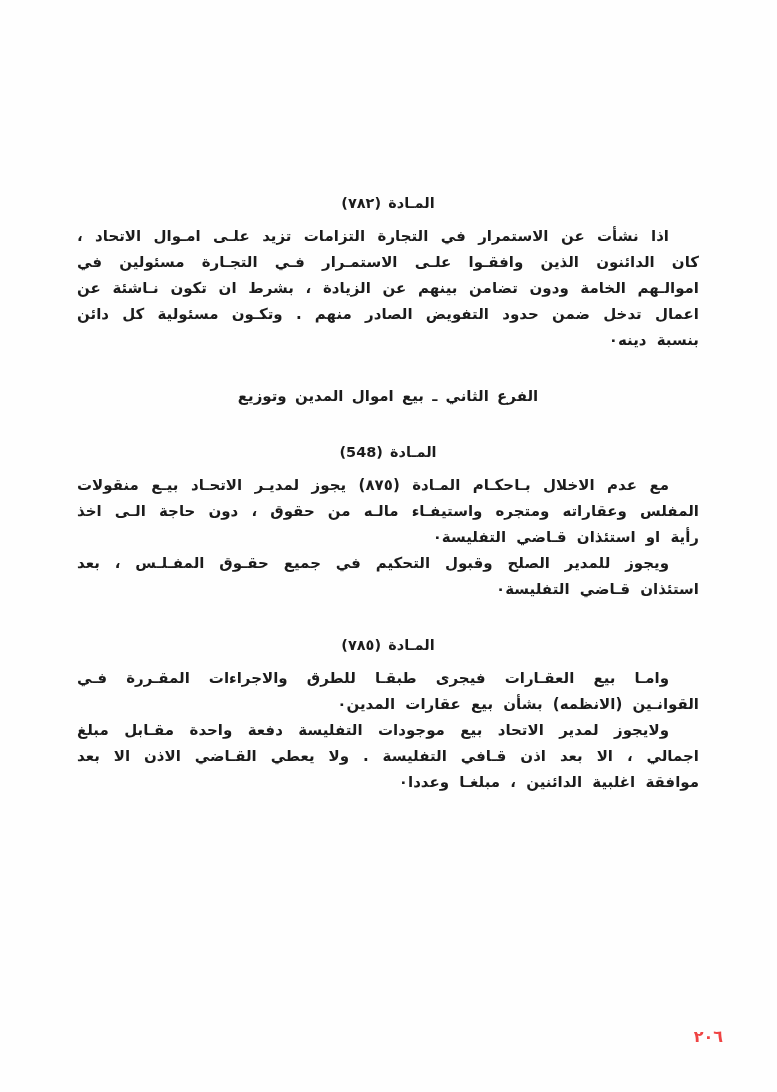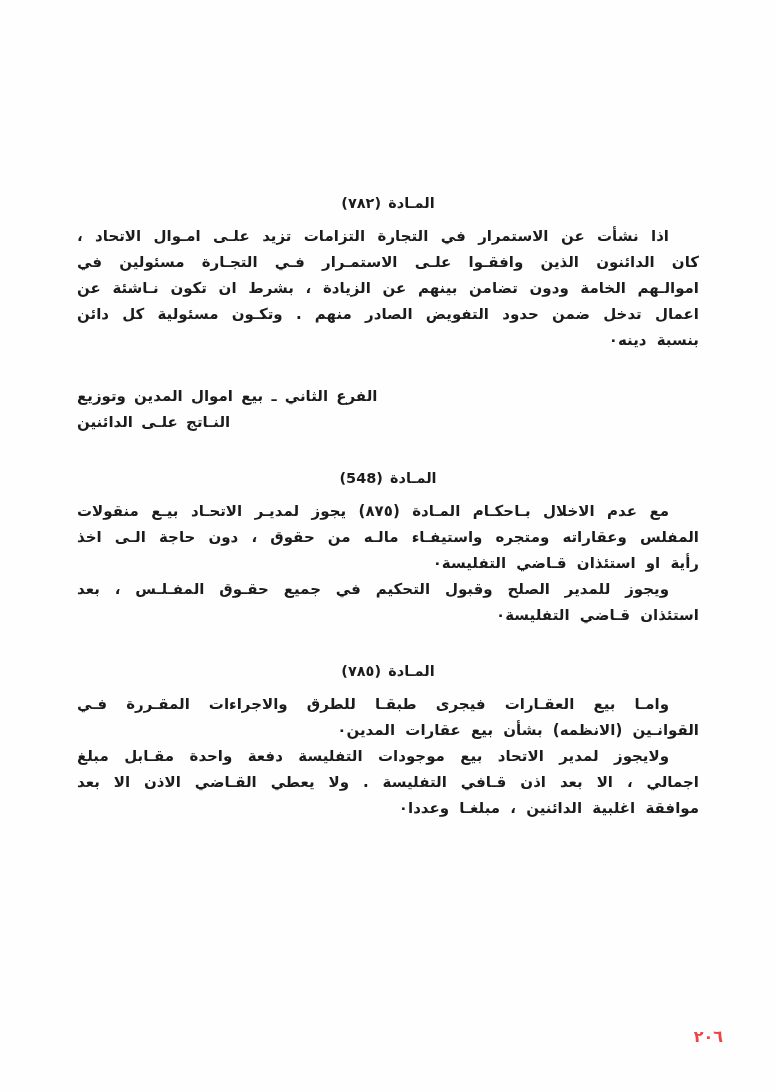--- a/index.html
+++ b/index.html
@@ -35,21 +35,21 @@
     margin: 0 0 7px 0;
     word-spacing: 2px;
   }
   .spacer-top { margin-top: 30px; }
   .para {
     text-indent: 30px;
     margin: 0;
   }
   .section-heading {
     margin: 30px 0 0 0;
-    text-align: left;
+    text-align: center;
     font-weight: bold;
     line-height: 26px;
     word-spacing: 3px;
   }
   .page-number {
     position: absolute;
     bottom: 46px;
     right: 54px;
     direction: rtl;
     font-size: 16px;
@@ -62,21 +62,20 @@
 
 <div class="page">
 
   <div class="content">
 
     <h3 class="article-title">المـادة (٧٨٢)</h3>
     <p class="para">اذا نشأت عن الاستمرار في التجارة التزامات تزيد علـى امـوال الاتحاد ، كان الدائنون الذين وافقـوا علـى الاستمـرار فـي التجـارة مسئولين في اموالـهم الخامة ودون تضامن بينهم عن الزيادة ، بشرط ان تكون نـاشئة عن اعمال تدخل ضمن حدود التفويض الصادر منهم . وتكـون مسئولية كل دائن بنسبة دينه٠</p>
 
     <div class="section-heading">
       <div>الفرع الثاني ـ بيع اموال المدين وتوزيع</div>
-      <div>النـاتج علـى الدائنين</div>
     </div>
 
     <h3 class="article-title spacer-top">المـادة (548)</h3>
     <p class="para">مع عدم الاخلال بـاحكـام المـادة (٨٧٥) يجوز لمديـر الاتحـاد بيـع منقولات المفلس وعقاراته ومتجره واستيفـاء مالـه من حقوق ، دون حاجة الـى اخذ رأية او استئذان قـاضي التفليسة٠</p>
     <p class="para">ويجوز للمدير الصلح وقبول التحكيم في جميع حقـوق المفـلـس ، بعد استئذان قـاضي التفليسة٠</p>
 
 
     <h3 class="article-title spacer-top">المـادة (٧٨٥)</h3>
     <p class="para">وامـا بيع العقـارات فيجرى طبقـا للطرق والاجراءات المقـررة فـي القوانـين (الانظمه) بشأن بيع عقارات المدين٠</p>
     <p class="para">ولايجوز لمدير الاتحاد بيع موجودات التفليسة دفعة واحدة مقـابل مبلغ اجمالي ، الا بعد اذن قـافي التفليسة . ولا يعطي القـاضي الاذن الا بعد موافقة اغلبية الدائنين ، مبلغـا وعددا٠</p>

